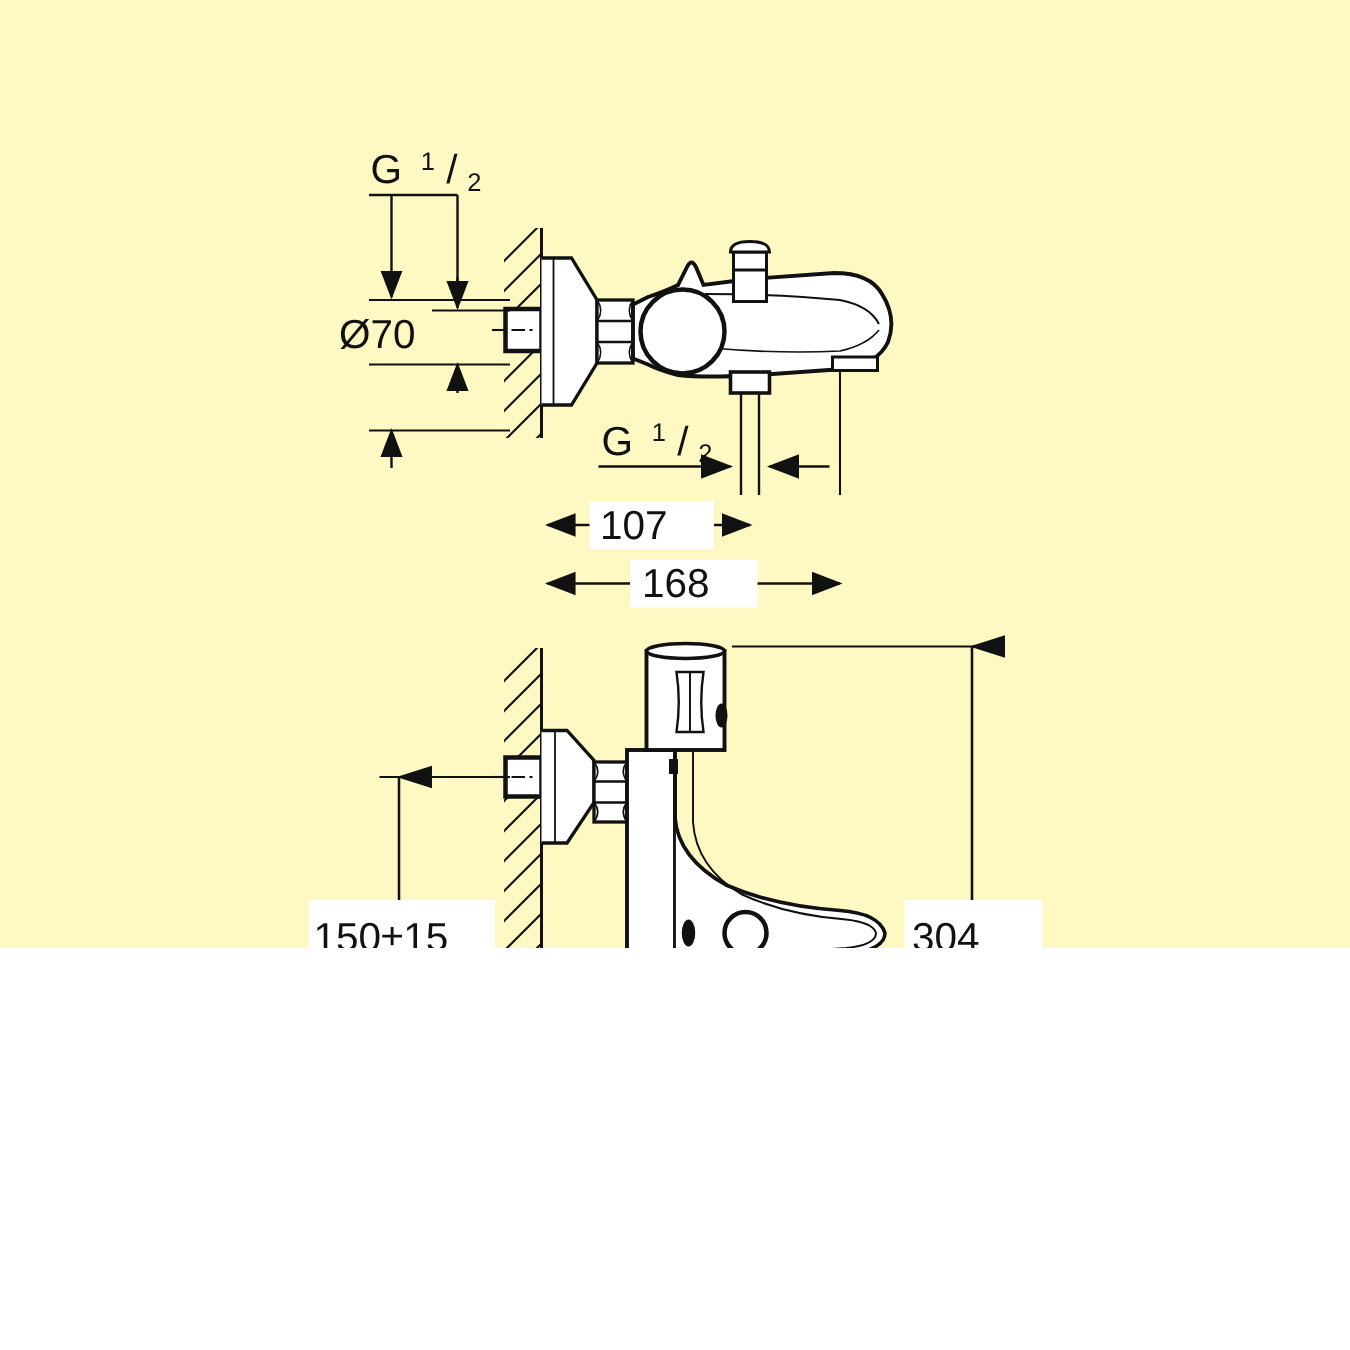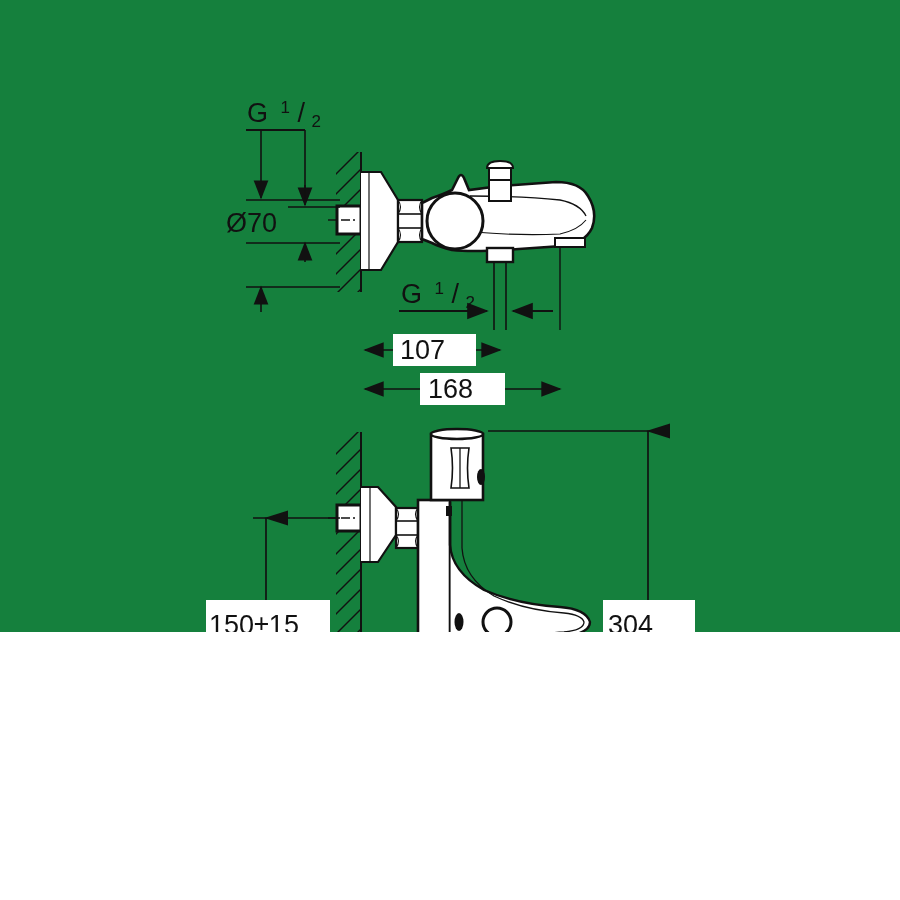--- a/index.html
+++ b/index.html
@@ -8,21 +8,21 @@
     padding: 0;
     background: #ffffff;
   }
   body {
     font-family: "Liberation Sans", sans-serif;
   }
   #sheet {
     position: relative;
     width: 900px;
     height: 632px;
-    background: #15803d;
+    background: #fef9c3;
     overflow: hidden;
   }
   #drawing {
     position: absolute;
     left: 0;
     top: 0;
     width: 900px;
     height: 900px;
   }
   text {

